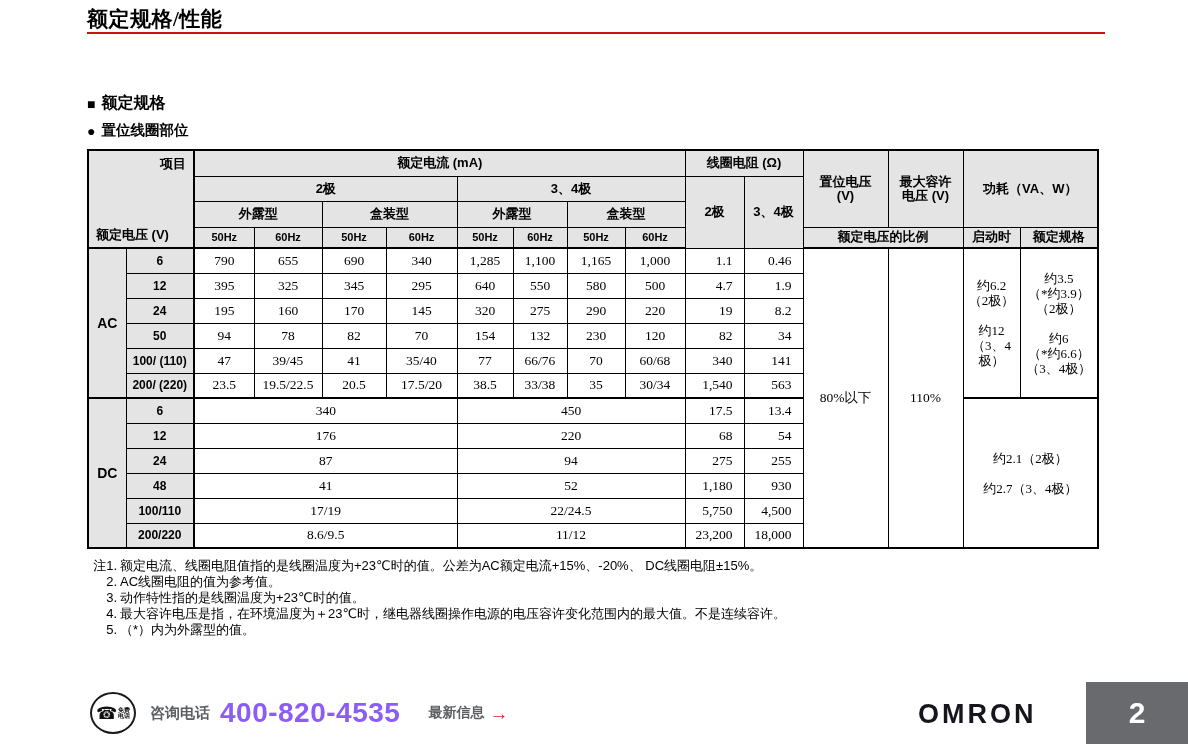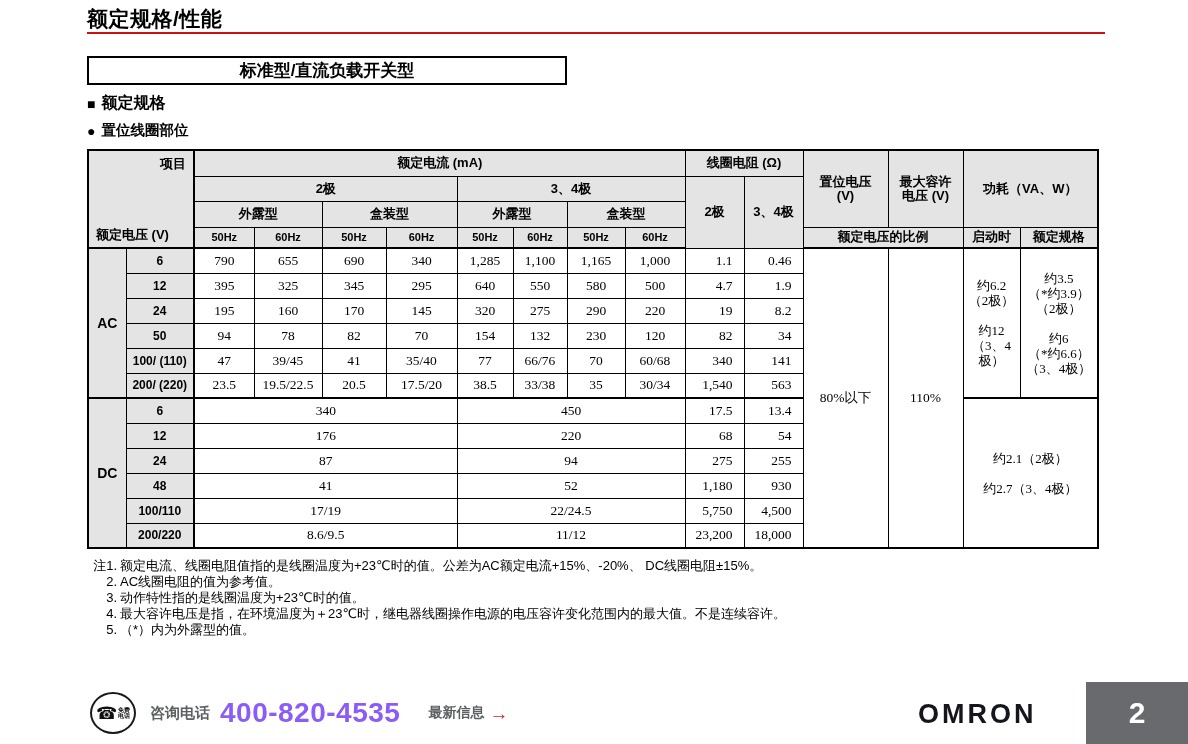--- a/index.html
+++ b/index.html
@@ -3,21 +3,21 @@
 <meta charset="utf-8">
 <style>
   * { margin:0; padding:0; box-sizing:border-box; }
   html,body { background:#fff; }
   .page {
     position:relative; width:1188px; height:744px; background:#ffffff;
     font-family:"Liberation Sans","DejaVu Sans",sans-serif; color:#000;
     overflow:hidden;
   }
   
-  .doc-title { position:absolute; left:87px; top:5px; font-size:21px; font-weight:bold; letter-spacing:0.5px; }
+  .doc-title { position:absolute; left:87px; top:5px; font-size:21px; font-weight:bold; letter-spacing:0.5px;font-family:Liberation Serif, serif; }
   .red-rule { position:absolute; left:87px; top:32px; width:1018px; height:2px; background:#cc1111; }
   .type-box {
     position:absolute; left:87px; top:56px; width:480px; height:29px;
     border:2px solid #000; display:flex; align-items:center; justify-content:center;
     font-size:17px; font-weight:bold;
   }
   .section-line { position:absolute; left:87px; top:93px; font-size:16px; font-weight:bold; display:flex; align-items:center; gap:6px; }
   .subsection-line { position:absolute; left:87px; top:121px; font-size:14.5px; font-weight:bold; display:flex; align-items:center; gap:6px; }
   .marker { font-size:14px; }
 
@@ -68,23 +68,20 @@
   .page-num { color:#fff; font-size:30px; font-weight:bold; }
 </style>
 </head>
 <body>
 
 <div class="page">
 
   <div class="doc-title">额定规格/性能</div>
   <div class="red-rule"></div>
 
-  <div class="type-box">
-    <span>标准型/直流负载开关型</span>
-  </div>
 
   <div class="section-line">
     <span class="marker">■</span>
     <span>额定规格</span>
   </div>
   <div class="subsection-line">
     <span class="marker">●</span>
     <span>置位线圈部位</span>
   </div>
 

